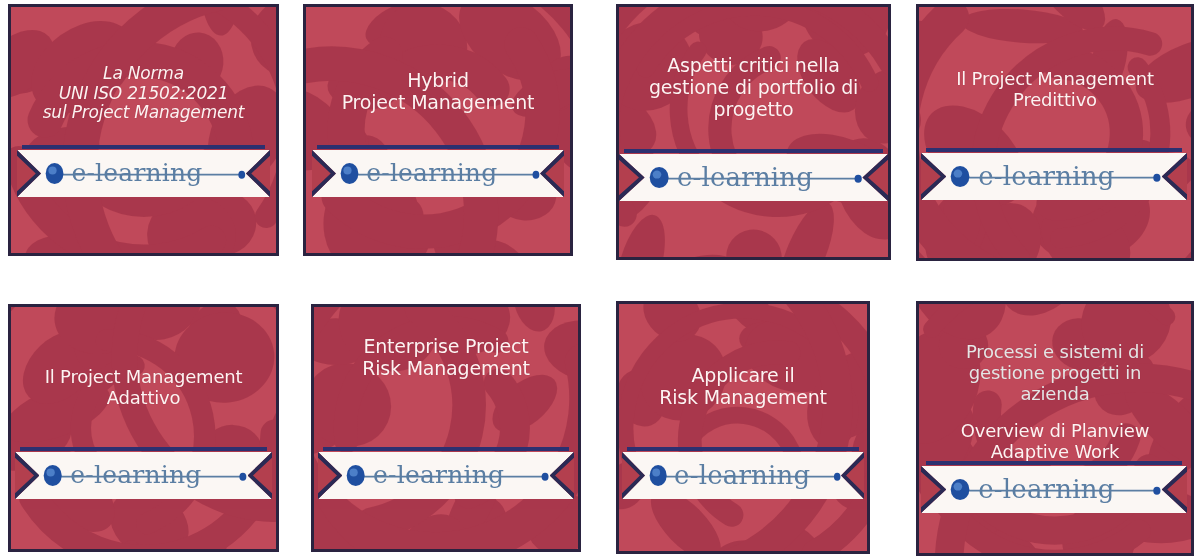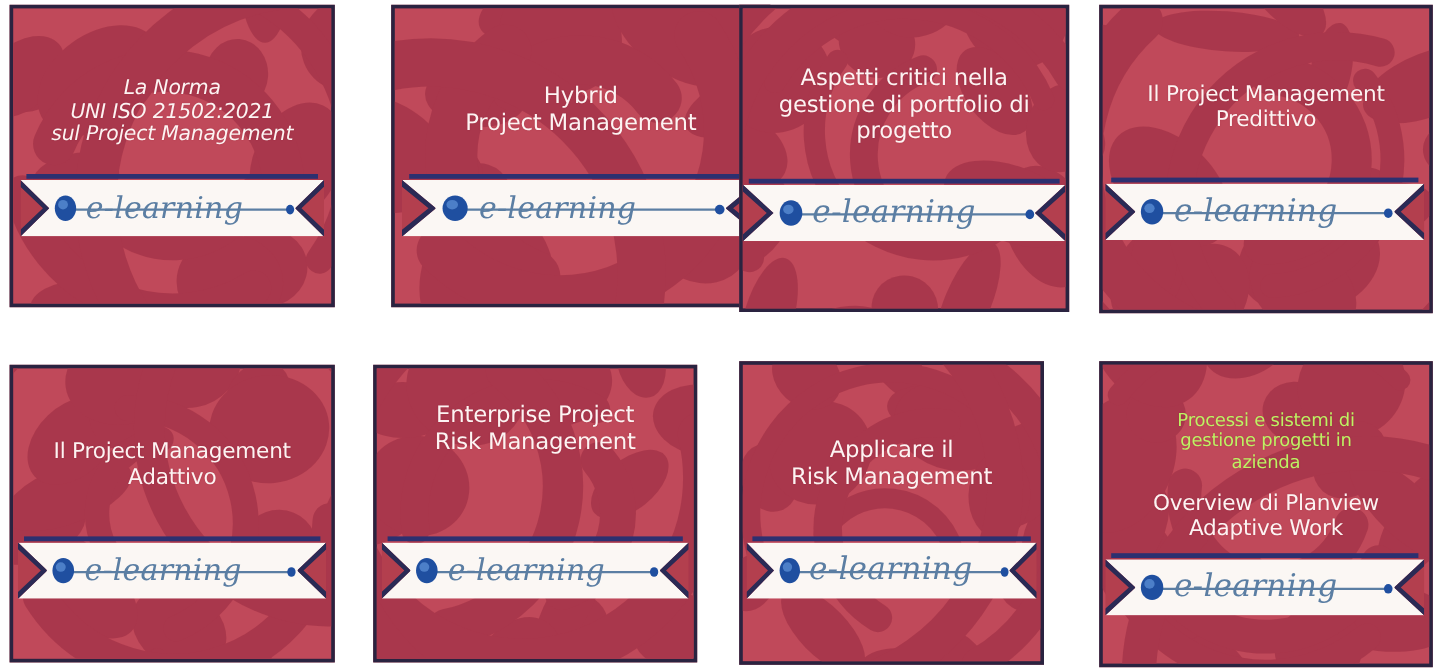--- a/index.html
+++ b/index.html
@@ -176,21 +176,20 @@
     width: 100%;
     height: 100%;
     display: block;
   }
   .elearning-word {
     position: absolute;
     left: 13%;
     top: 50%;
     transform: translateY(-54%);
     font-family: "DejaVu Serif", "Liberation Serif", serif;
-    font-style: italic;
     font-weight: 400;
     color: #5b7ea3;
     letter-spacing: 0.2px;
     white-space: nowrap;
   }
 </style>
 </head>
 <body>
 
 <div id="card-grid">
@@ -240,21 +239,21 @@
               <line x1="16" y1="21" x2="284" y2="21" stroke="#5b7ea3" stroke-width="1.6"></line>
               <ellipse cx="288" cy="21" rx="5" ry="3.4" fill="#1f4fa0"></ellipse>
               <ellipse cx="14" cy="20" rx="13" ry="9" fill="#1f4fa0"></ellipse>
               <ellipse cx="11" cy="17.5" rx="6" ry="3.4" fill="#5c8fd6" opacity="0.75"></ellipse>
             </svg>
             <div class="elearning-word" style="color: rgb(91, 126, 163); font-size: 25px;">e-learning</div>
           </div>
         </div>
       </div>
     </div>
-    <div class="card" style="left: 326px; top: 4px; width: 316px; height: 252px; background: rgb(192, 73, 90); border-color: rgb(42, 35, 64);">
+    <div class="card" style="left: 303px; top: 4px; width: 270px; height: 252px; background: rgb(192, 73, 90); border-color: rgb(42, 35, 64);">
       <div class="card-bg">
         <svg viewBox="0 0 100 100" preserveAspectRatio="xMidYMid slice">
           <g fill="#a8374b" opacity="0.92">
             <ellipse cx="97.8" cy="51.3" rx="13.8" ry="11.6" transform="rotate(57.0 97.8 51.3)"></ellipse>
             <ellipse cx="77.9" cy="70.7" rx="8.3" ry="10.1" transform="rotate(96.1 77.9 70.7)"></ellipse>
             <ellipse cx="71.9" cy="99.4" rx="15.7" ry="9.4" transform="rotate(57.9 71.9 99.4)"></ellipse>
             <ellipse cx="59.6" cy="92.6" rx="6.5" ry="13.2" transform="rotate(129.6 59.6 92.6)"></ellipse>
             <ellipse cx="40.8" cy="85.8" rx="8.7" ry="6.4" transform="rotate(111.9 40.8 85.8)"></ellipse>
             <ellipse cx="28.6" cy="79.2" rx="18.1" ry="15.3" transform="rotate(98.6 28.6 79.2)"></ellipse>
             <ellipse cx="26.3" cy="60.8" rx="8.2" ry="9.2" transform="rotate(16.9 26.3 60.8)"></ellipse>
@@ -582,21 +581,21 @@
             <ellipse cx="85.8" cy="48.6" rx="18.3" ry="6.9" transform="rotate(43.6 85.8 48.6)"></ellipse>
             <path d="M 72.2 52.6 A 22.3 22.3 0 0 1 29.0 42.4" fill="none" stroke="#a8374b" stroke-width="8.8" stroke-linecap="round"></path>
             <path d="M 79.2 62.3 A 31.7 31.7 0 0 1 21.7 64.2" fill="none" stroke="#a8374b" stroke-width="8.8" stroke-linecap="round"></path>
             <path d="M 76.2 81.8 A 41.2 41.2 0 0 1 14.5 71.0" fill="none" stroke="#a8374b" stroke-width="7.2" stroke-linecap="round"></path>
             <path d="M 11.6 18.9 A 49.4 49.4 0 0 1 84.8 15.0" fill="none" stroke="#a8374b" stroke-width="5.4" stroke-linecap="round"></path>
             <path d="M 17.3 98.6 A 58.6 58.6 0 0 1 108.2 43.9" fill="none" stroke="#a8374b" stroke-width="8.9" stroke-linecap="round"></path>
           </g>
         </svg>
       </div>
       <div class="card-title-wrap" style="padding-top: 38px;">
-        <div class="card-title" style="font-size: 15px; color: #bef264; text-align: center;">Processi e sistemi di
+        <div class="card-title" style="font-size: 18px; color: #e5e5e5; text-align: center;">Processi e sistemi di
 gestione progetti in
 azienda</div>
         <div class="card-subtitle" style="font-size: 18px; color: rgb(253, 243, 242);">Overview di Planview
 Adaptive Work</div>
       </div>
       <div class="ribbon" style="left: 2px; right: 4px; bottom: 40px;">
         <div class="ribbon-topbar" style="background: rgb(44, 48, 112);"></div>
         <div class="ribbon-body" style="background: rgb(251, 247, 244);"></div>
         <div class="ribbon-notch left"></div>
         <div class="ribbon-notch-edge left"></div>

